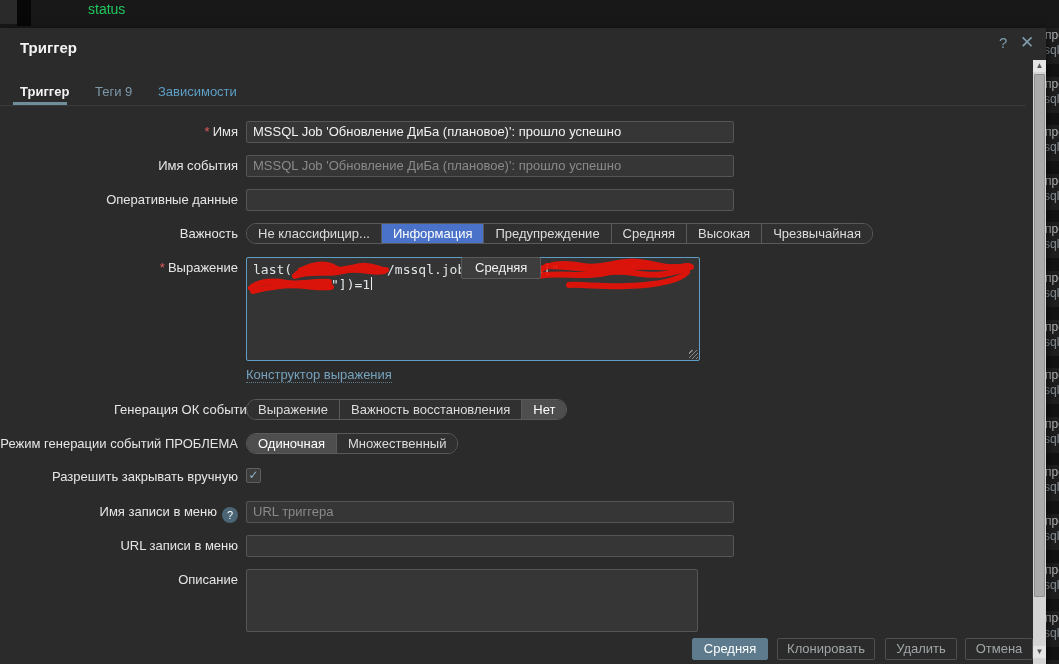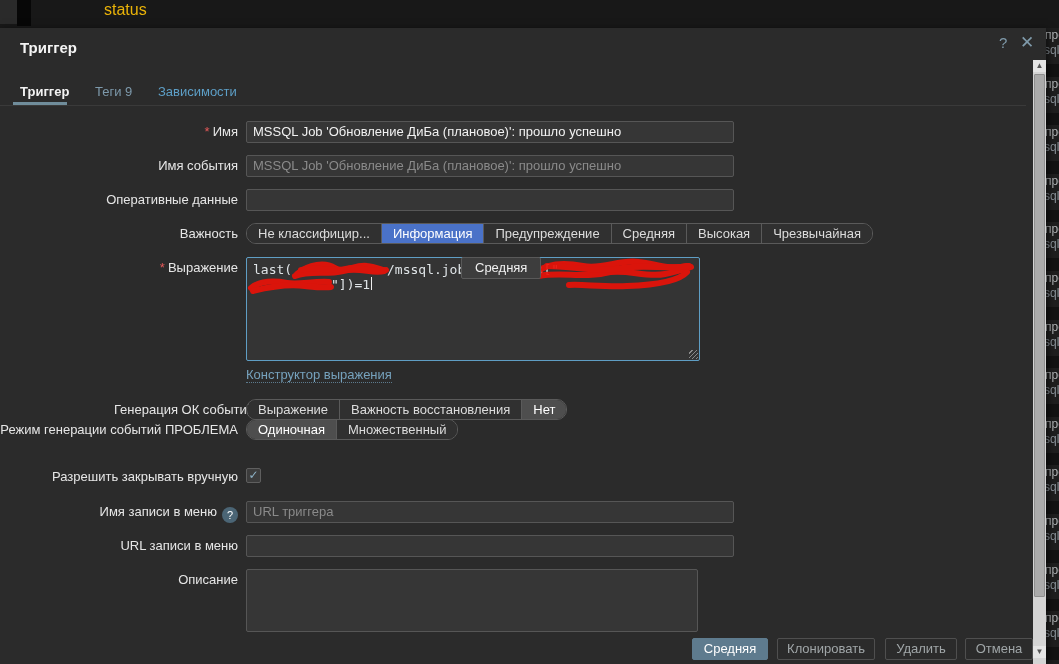--- a/index.html
+++ b/index.html
@@ -3,21 +3,21 @@
 <meta charset="utf-8">
 <style>
   * { margin:0; padding:0; box-sizing:border-box; }
   html,body { width:1059px; height:664px; overflow:hidden; background:#141414;
     font-family:"Liberation Sans","DejaVu Sans",sans-serif; font-size:13px; }
 
   
   .bg-topstrip { position:absolute; left:0; top:0; width:1059px; height:28px; background:#181818; }
   .bg-leftpanel { position:absolute; left:0; top:0; width:17px; height:24px; background:#2a2a2a; }
   .bg-blackblock { position:absolute; left:17px; top:0; width:14px; height:26px; background:#070707; }
-  .bg-status { position:absolute; left:104px; top:1px; color:#eab308; font-size:16px; }
+  .bg-status { position:absolute; left:88px; top:1px; color:#22c55e; font-size:14px; }
   .side-strip { position:absolute; left:1046px; top:28px; width:13px; height:636px; background:#131313; overflow:hidden; }
   .side-row { position:absolute; left:0; width:13px; height:36px; background:#1f1f1f; overflow:hidden; }
   .side-row .f1 { display:block; color:#b3b6b8; font-size:12px; line-height:15px; margin-left:-1px; }
   .side-row .f2 { display:block; color:#8d959c; font-size:12px; line-height:15px; margin-left:-2px; }
 
   
   .dialog { position:absolute; left:0; top:28px; width:1046px; height:636px; background:#2b2b2b;
     box-shadow:2px 2px 8px rgba(0,0,0,.6); color:#e6e6e6; }
   .dlg-title { position:absolute; left:20px; top:11px; font-size:15px; font-weight:bold; color:#f4f4f4; }
   .dlg-help { position:absolute; left:999px; top:6px; font-size:15px; color:#7f9aaa; cursor:pointer; }
@@ -224,21 +224,21 @@
 
   <div class="row" style="top:371px; height:21px;">
     <label class="flabel" style="line-height:21px;margin-left:16px;">Генерация ОК событий</label>
     <div class="seg">
       <span class="opt">Выражение</span>
       <span class="opt">Важность восстановления</span>
       <span class="opt sel-gray">Нет</span>
     </div>
   </div>
 
-  <div class="row" style="top:391px; height:21px;padding-left:44px;">
+  <div class="row" style="top:405px; height:21px;padding-left:44px;">
     <label class="flabel" style="line-height:21px;">Режим генерации событий ПРОБЛЕМА</label>
     <div class="seg">
       <span class="opt sel-gray">Одиночная</span>
       <span class="opt">Множественный</span>
     </div>
   </div>
 
   <div class="row" style="top:438px; height:22px;">
     <label class="flabel">Разрешить закрывать вручную</label>
     <div class="chk">✓</div>

